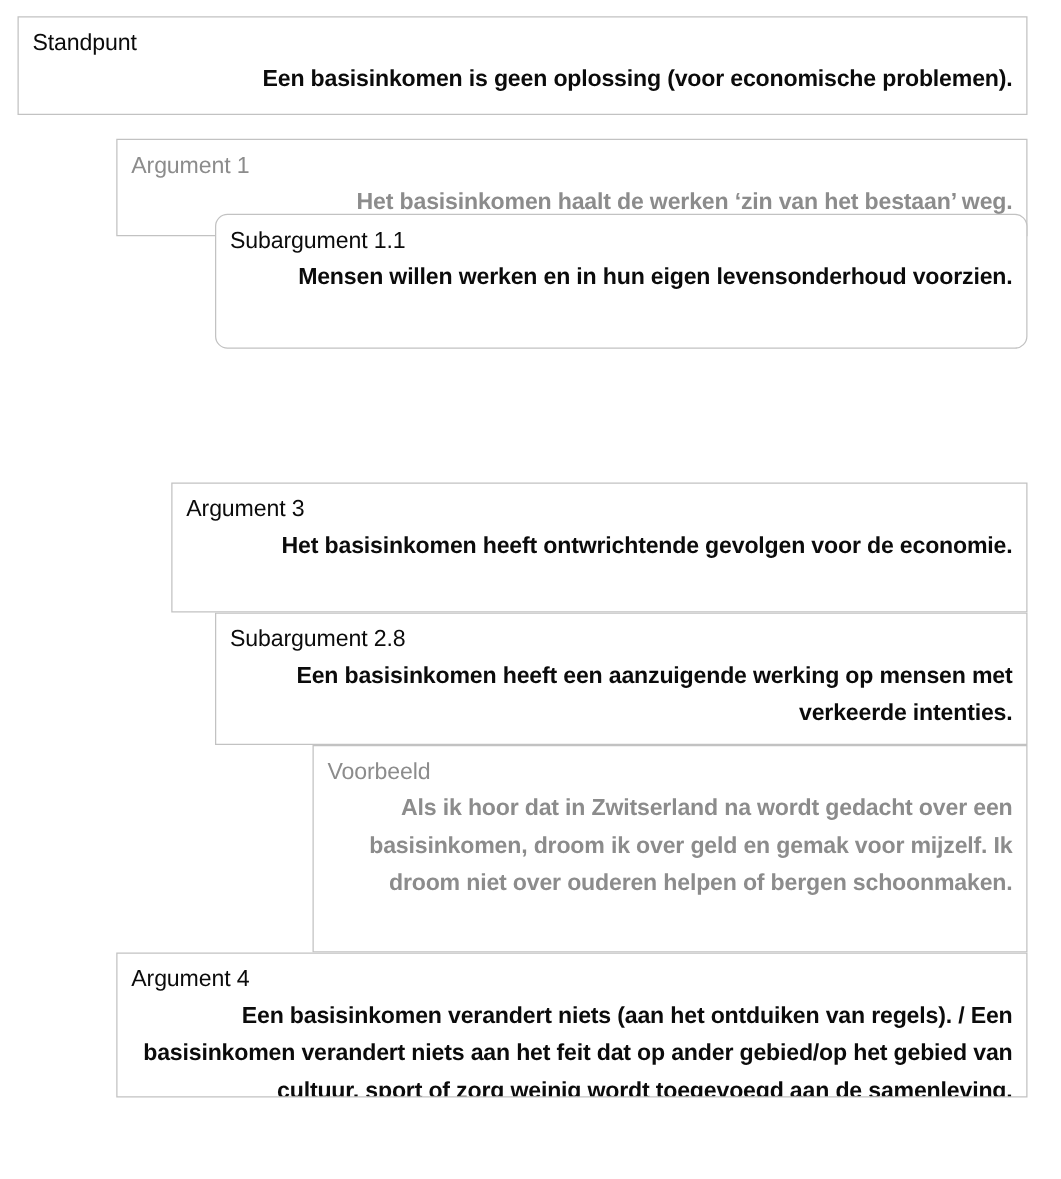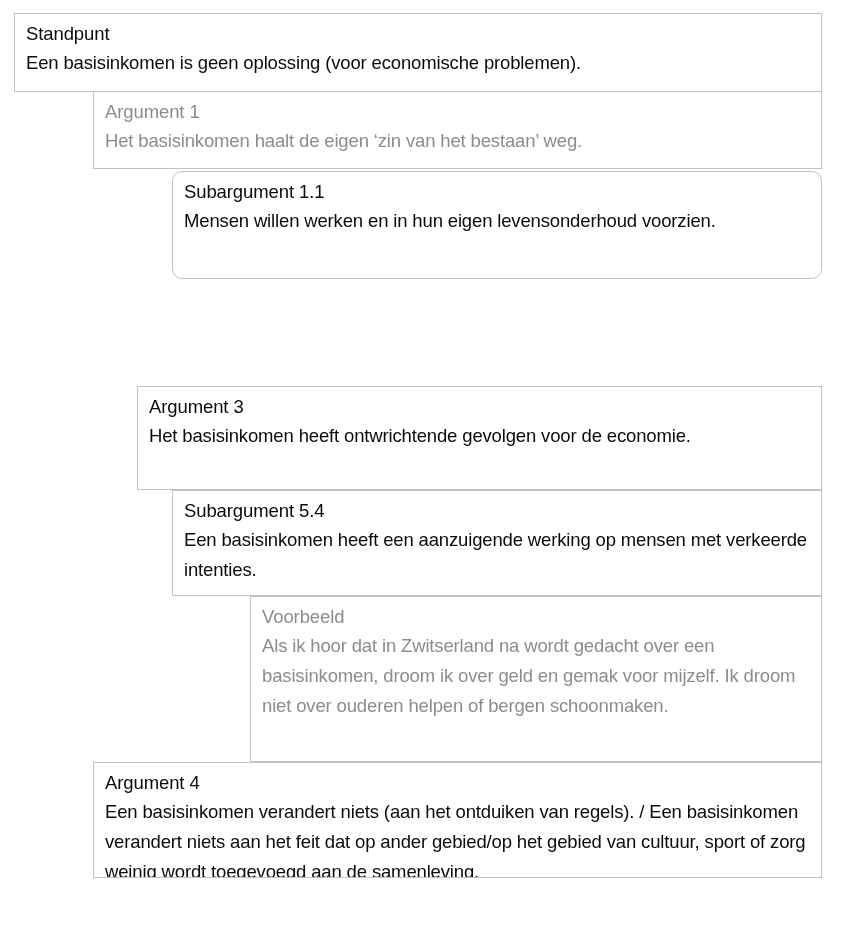--- a/index.html
+++ b/index.html
@@ -34,24 +34,25 @@
   .node-label {
     font-size: 18.5px;
     font-weight: normal;
     line-height: 1.42;
     margin: 0 0 1px 0;
     letter-spacing: -0.1px;
   }
 
   .node-text {
     font-size: 18.5px;
-    font-weight: normal;
+    font-weight: bold;
     line-height: 1.62;
     margin: 0;
     letter-spacing: -0.15px;
+    text-align: right;
   }
 
   
   .tone-dark .node-label,
   .tone-dark .node-text {
     color: #0b0b0b;
   }
   .tone-gray .node-label,
   .tone-gray .node-text {
     color: #8c8c8c;
@@ -64,34 +65,34 @@
   .depth-3 { left: 250px; right: 27px; }
 </style>
 </head>
 <body>
 
 <div id="argument-map">
     <div class="node depth-0 tone-dark" style="top: 13px; height: 79px;">
       <div class="node-label">Standpunt</div>
       <div class="node-text">Een basisinkomen is geen oplossing (voor economische problemen).</div>
     </div>
-    <div class="node depth-1 tone-gray" style="top: 91px; height: 78px;">
+    <div class="node depth-1 tone-gray" style="top: 111px; height: 78px;">
       <div class="node-label">Argument 1</div>
-      <div class="node-text">Het basisinkomen haalt de eigen ‘zin van het bestaan’ weg.</div>
+      <div class="node-text">Het basisinkomen haalt de werken ‘zin van het bestaan’ weg.</div>
     </div>
     <div class="node depth-2 tone-dark" style="top: 171px; height: 108px; border-radius: 10px;">
       <div class="node-label">Subargument 1.1</div>
       <div class="node-text">Mensen willen werken en in hun eigen levensonderhoud voorzien.</div>
     </div>
     <div class="node depth-1 tone-dark" style="top: 386px; height: 104px; margin-left: 44px;">
       <div class="node-label">Argument 3</div>
       <div class="node-text">Het basisinkomen heeft ontwrichtende gevolgen voor de economie.</div>
     </div>
     <div class="node depth-2 tone-dark" style="top: 490px; height: 106px;">
-      <div class="node-label">Subargument 5.4</div>
+      <div class="node-label">Subargument 2.8</div>
       <div class="node-text">Een basisinkomen heeft een aanzuigende werking op mensen met verkeerde intenties.</div>
     </div>
     <div class="node depth-3 tone-gray" style="top: 596px; height: 166px;">
       <div class="node-label">Voorbeeld</div>
       <div class="node-text">Als ik hoor dat in Zwitserland na wordt gedacht over een basisinkomen, droom ik over geld en gemak voor mijzelf. Ik droom niet over ouderen helpen of bergen schoonmaken.</div>
     </div>
     <div class="node depth-1 tone-dark" style="top: 762px; height: 116px;">
       <div class="node-label">Argument 4</div>
       <div class="node-text">Een basisinkomen verandert niets (aan het ontduiken van regels). / Een basisinkomen verandert niets aan het feit dat op ander gebied/op het gebied van cultuur, sport of zorg weinig wordt toegevoegd aan de samenleving.</div>
     </div>

